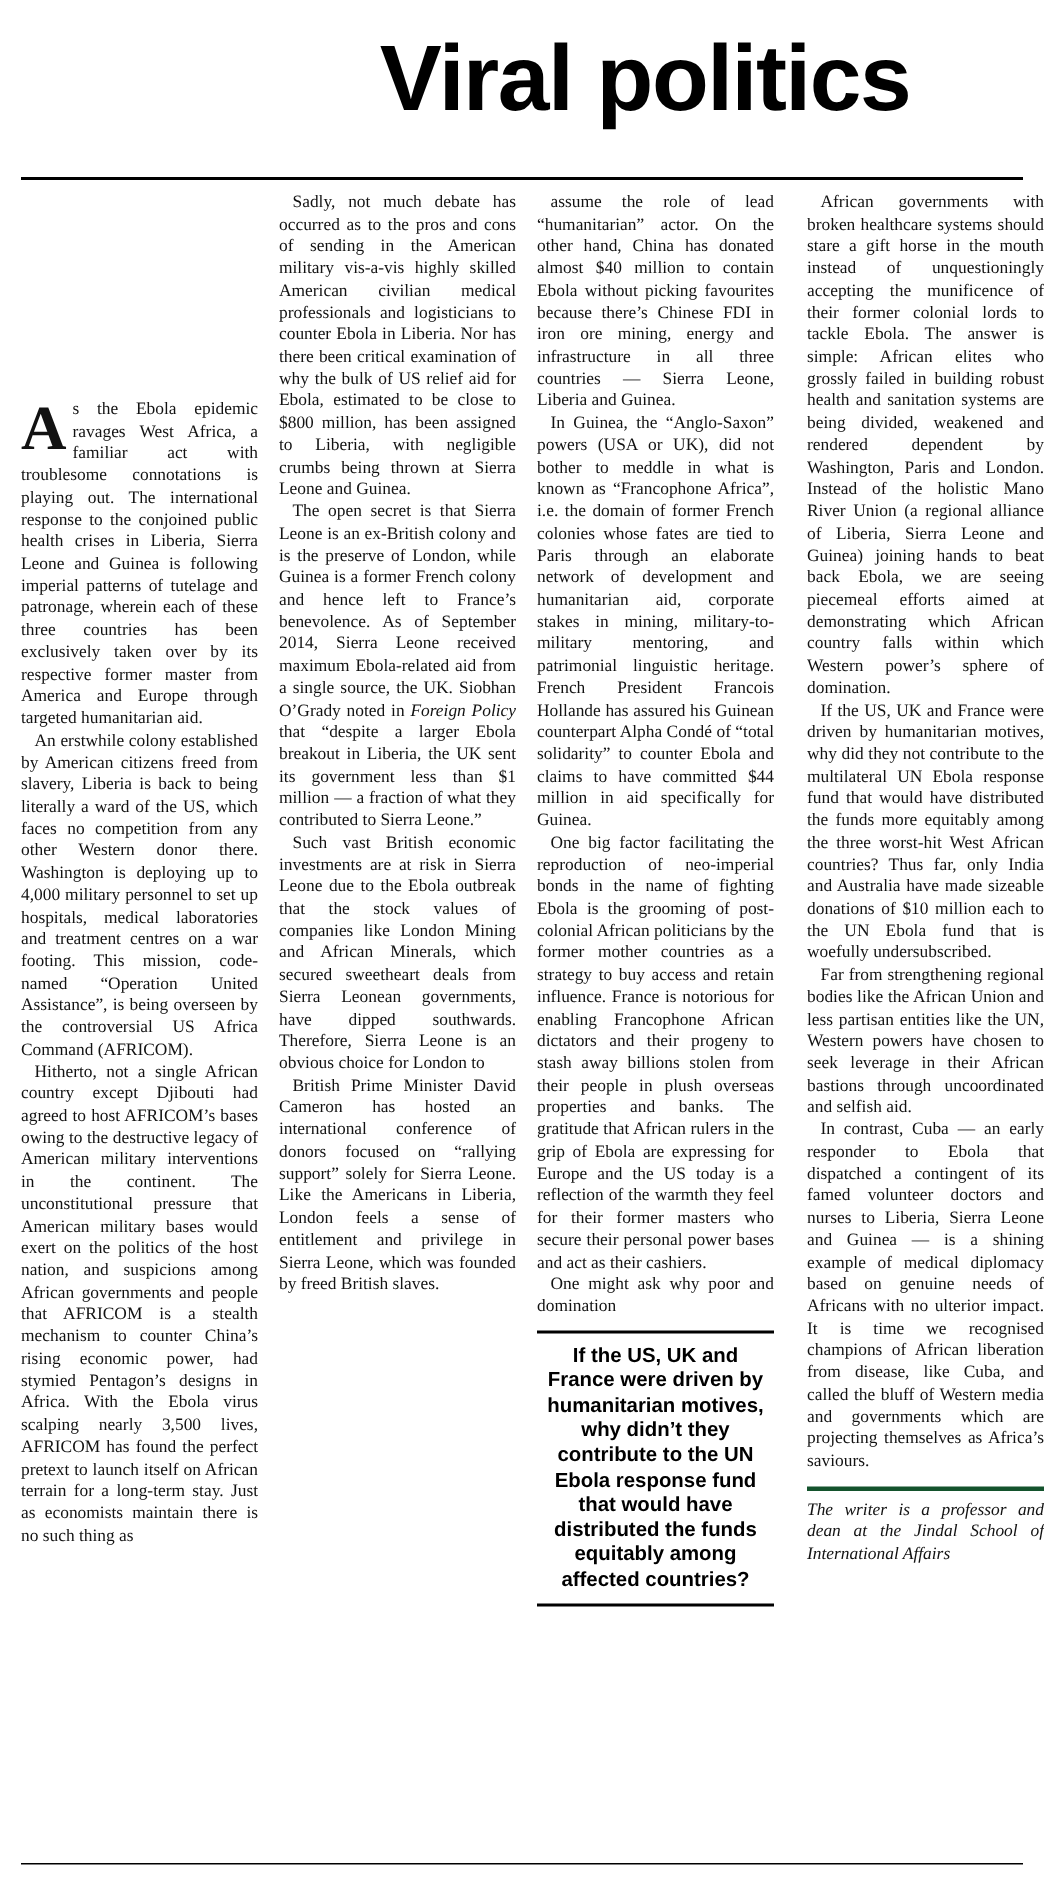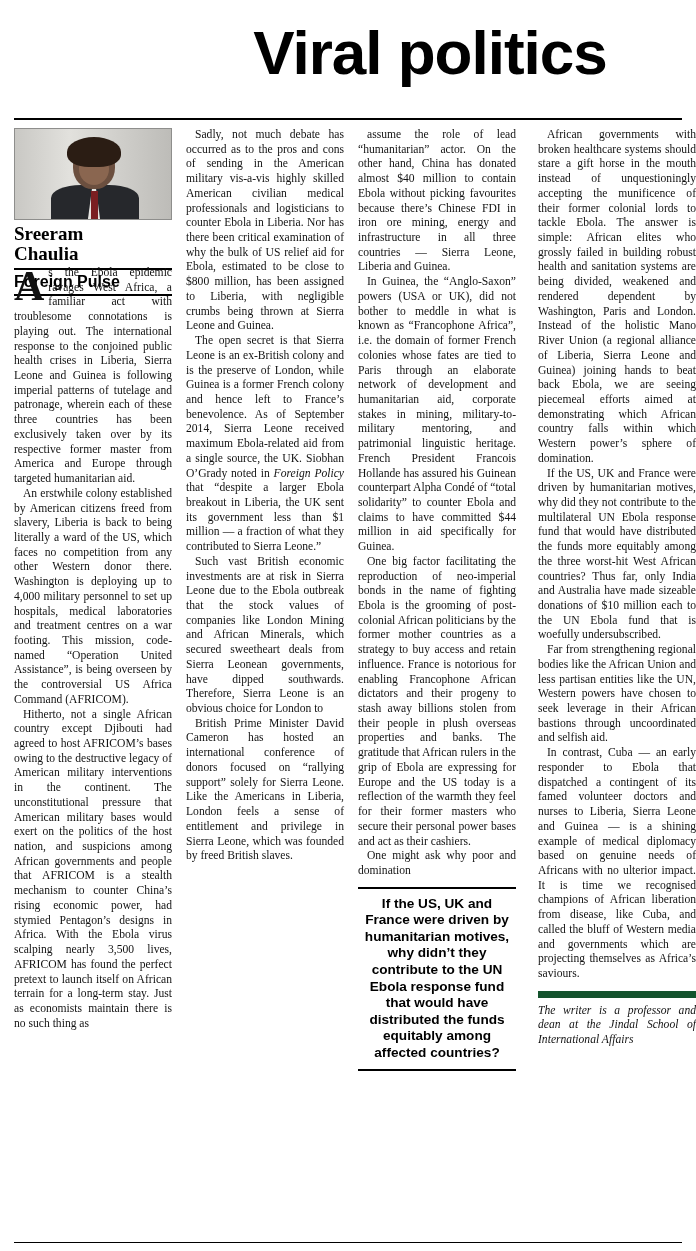--- a/index.html
+++ b/index.html
@@ -187,21 +187,21 @@
     padding: 7px 0 8px 0;
     font-family: "Liberation Sans", sans-serif;
     font-weight: bold;
     font-size: 13.6px;
     line-height: 1.22;
     text-align: center;
     color: #000;
   }
   .signoff {
     margin-top: 9px;
-    border-top: 7px solid #14532d;
+    border-top: 3px solid #14532d;
     padding-top: 6px;
     font-style: italic;
     font-size: 11.6px;
     line-height: 1.27;
     text-align: justify;
   }
   .rule-bottom {
     position: absolute;
     left: 14px;
     top: 1242px;
@@ -212,39 +212,20 @@
 </style>
 </head>
 <body>
 
 <div class="page">
 
   <div class="headline">Viral politics</div>
 
   <div class="rule-top"></div>
 
-  <div class="byline">
-    <div class="byline-photo">
-      <div class="photo-bg"></div>
-      <div class="photo-wall"></div>
-      <div class="photo-body"></div>
-      <div class="photo-shirt"></div>
-      <div class="photo-tie"></div>
-      <div class="photo-head"></div>
-      <div class="photo-face"></div>
-      <div class="photo-hair"></div>
-    </div>
-    <div class="byline-name">
-      <div>Sreeram</div>
-      <div>Chaulia</div>
-    </div>
-    <div class="byline-rule"></div>
-    <div class="byline-column">Foreign Pulse</div>
-    <div class="byline-rule2"></div>
-  </div>
 
   <div class="col" id="col1">
       <p class="dropcap noindent">As the Ebola epidemic ravages West Africa, a familiar act with troublesome connotations is playing out. The international response to the conjoined public health crises in Liberia, Sierra Leone and Guinea is following imperial patterns of tutelage and patronage, wherein each of these three countries has been exclusively taken over by its respective former master from America and Europe through targeted humanitarian aid.</p>
       <p>An erstwhile colony established by American citizens freed from slavery, Liberia is back to being literally a ward of the US, which faces no competition from any other Western donor there. Washington is deploying up to 4,000 military personnel to set up hospitals, medical laboratories and treatment centres on a war footing. This mission, code-named “Operation United Assistance”, is being overseen by the controversial US Africa Command (AFRICOM).</p>
       <p>Hitherto, not a single African country except Djibouti had agreed to host AFRICOM’s bases owing to the destructive legacy of American military interventions in the continent. The unconstitutional pressure that American military bases would exert on the politics of the host nation, and suspicions among African governments and people that AFRICOM is a stealth mechanism to counter China’s rising economic power, had stymied Pentagon’s designs in Africa. With the Ebola virus scalping nearly 3,500 lives, AFRICOM has found the perfect pretext to launch itself on African terrain for a long-term stay. Just as economists maintain there is no such thing as</p>
     </div>
   <div class="col" id="col2">
       <p>Sadly, not much debate has occurred as to the pros and cons of sending in the American military vis-a-vis highly skilled American civilian medical professionals and logisticians to counter Ebola in Liberia. Nor has there been critical examination of why the bulk of US relief aid for Ebola, estimated to be close to $800 million, has been assigned to Liberia, with negligible crumbs being thrown at Sierra Leone and Guinea.</p>
       <p>The open secret is that Sierra Leone is an ex-British colony and is the preserve of London, while Guinea is a former French colony and hence left to France’s benevolence. As of September 2014, Sierra Leone received maximum Ebola-related aid from a single source, the UK. Siobhan O’Grady noted in <i>Foreign Policy</i> that “despite a larger Ebola breakout in Liberia, the UK sent its government less than $1 million — a fraction of what they contributed to Sierra Leone.”</p>
       <p>Such vast British economic investments are at risk in Sierra Leone due to the Ebola outbreak that the stock values of companies like London Mining and African Minerals, which secured sweetheart deals from Sierra Leonean governments, have dipped southwards. Therefore, Sierra Leone is an obvious choice for London to</p>

